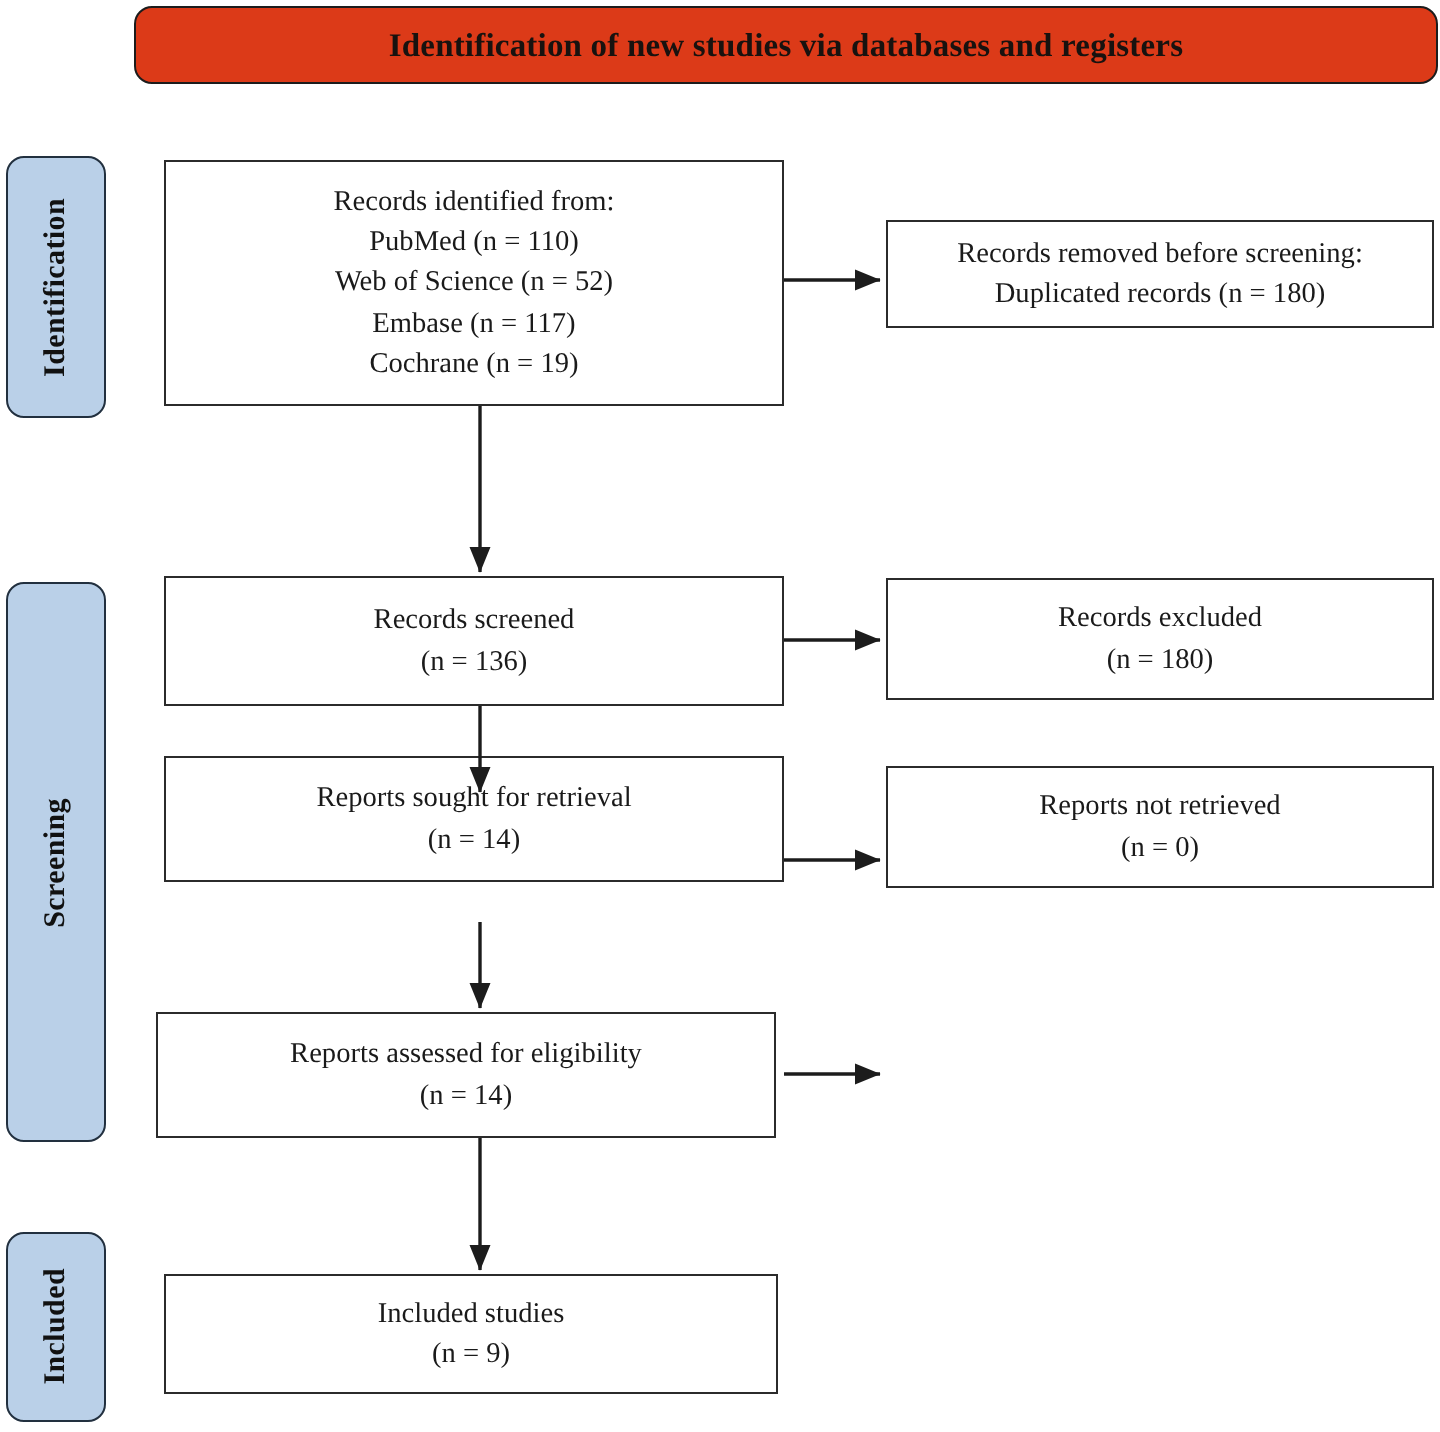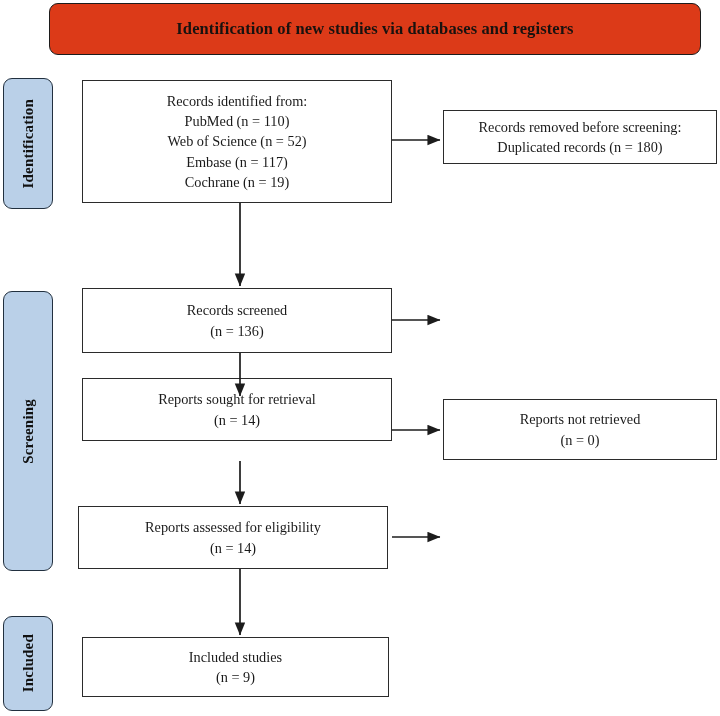--- a/index.html
+++ b/index.html
@@ -19,24 +19,24 @@
   #diagram {
     position: absolute;
     left: 0; top: 0;
     width: 720px;
     height: 716px;
   }
 
   
   .banner {
     position: absolute;
-    left: 49px;
+    left: 67px;
     top: 3px;
     width: 652px;
-    height: 52px;
+    height: 39px;
     background: #dc3a18;
     border: 1.5px solid #1c1c1c;
     border-radius: 9px;
     box-sizing: border-box;
     display: flex;
     align-items: center;
     justify-content: center;
   }
   .banner-text {
     font-weight: bold;
@@ -85,21 +85,21 @@
     line-height: 1.42;
     padding: 2px 6px;
   }
   .box .line { display: block; white-space: nowrap; }
 
   .box-identified   { left: 82px;  top: 80px;  width: 310px; height: 123px; }
   .box-removed      { left: 443px; top: 110px; width: 274px; height: 54px;  }
   .box-screened     { left: 82px;  top: 288px; width: 310px; height: 65px;  }
   .box-excluded1    { left: 443px; top: 289px; width: 274px; height: 61px;  }
   .box-sought       { left: 82px;  top: 378px; width: 310px; height: 63px;  }
-  .box-notretrieved { left: 443px; top: 399px; width: 274px; height: 61px;  }
+  .box-notretrieved { left: 443px; top: 383px; width: 274px; height: 61px;  }
   .box-assessed     { left: 78px;  top: 506px; width: 310px; height: 63px;  }
   .box-excluded2    { left: 443px; top: 506px; width: 274px; height: 60px;  }
   .box-included     { left: 82px;  top: 637px; width: 307px; height: 60px;  }
 
   
   #arrows {
     position: absolute;
     left: 0; top: 0;
     width: 720px;
     height: 716px;
@@ -136,20 +136,24 @@
   <div class="box box-removed">
     <span class="line">Records removed before screening:</span>
     <span class="line">Duplicated records (n = 180)</span>
   </div>
 
   <div class="box box-screened">
     <span class="line">Records screened</span>
     <span class="line">(n = 136)</span>
   </div>
 
+  <div class="box box-excluded1">
+    <span class="line">Records excluded</span>
+    <span class="line">(n = 180)</span>
+  </div>
 
   <div class="box box-sought">
     <span class="line">Reports sought for retrieval</span>
     <span class="line">(n = 14)</span>
   </div>
 
   <div class="box box-notretrieved">
     <span class="line">Reports not retrieved</span>
     <span class="line">(n = 0)</span>
   </div>

